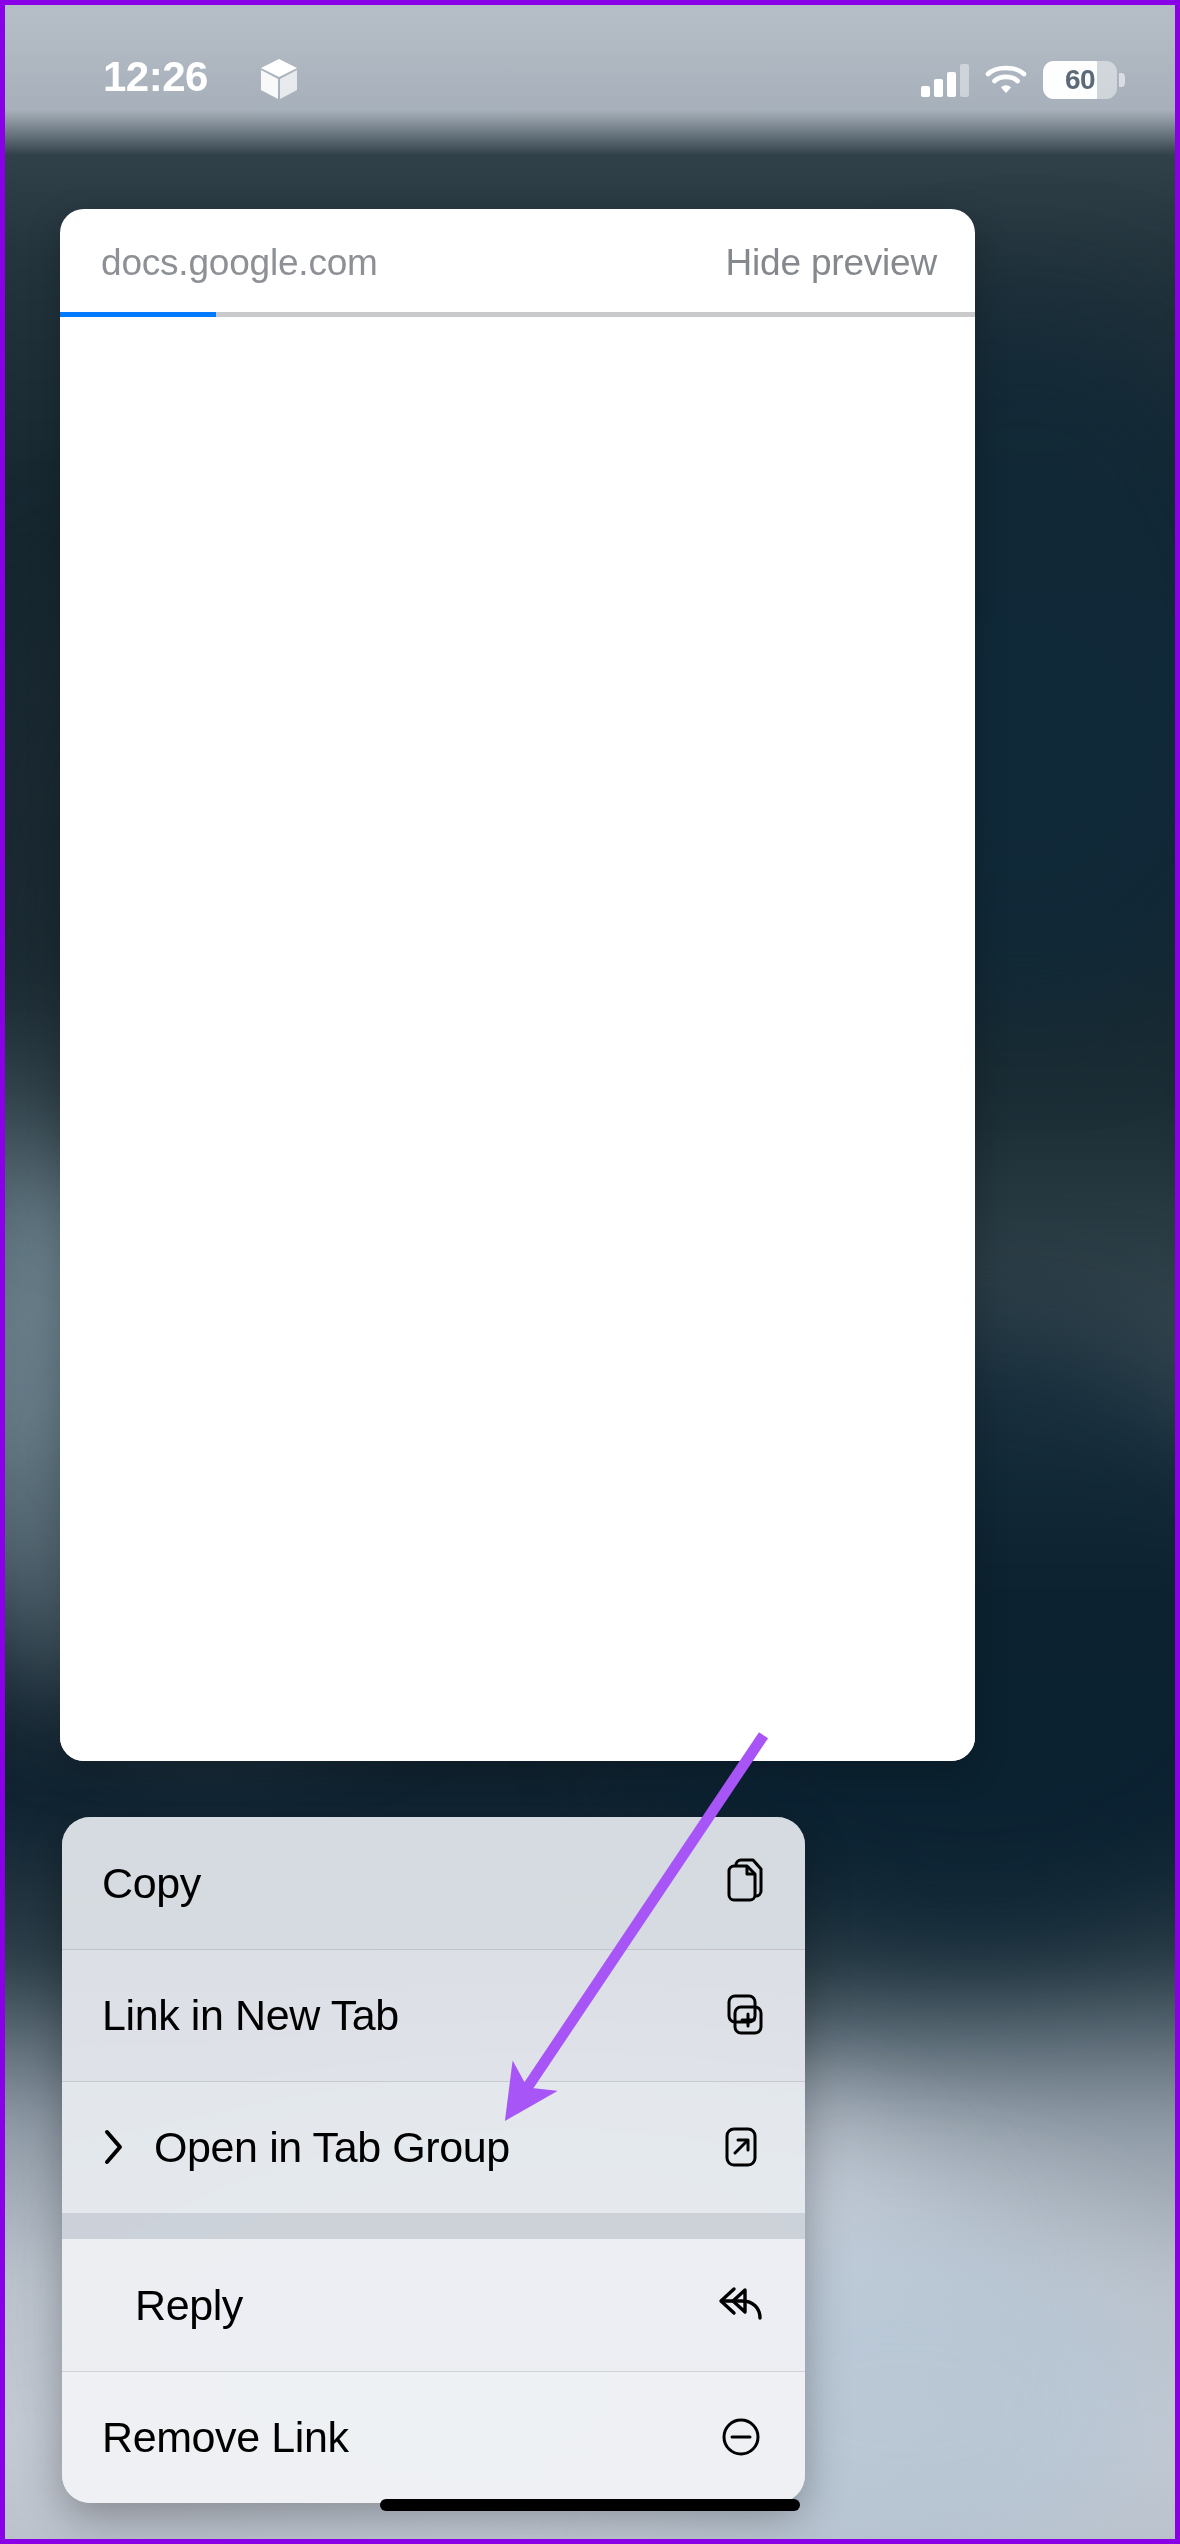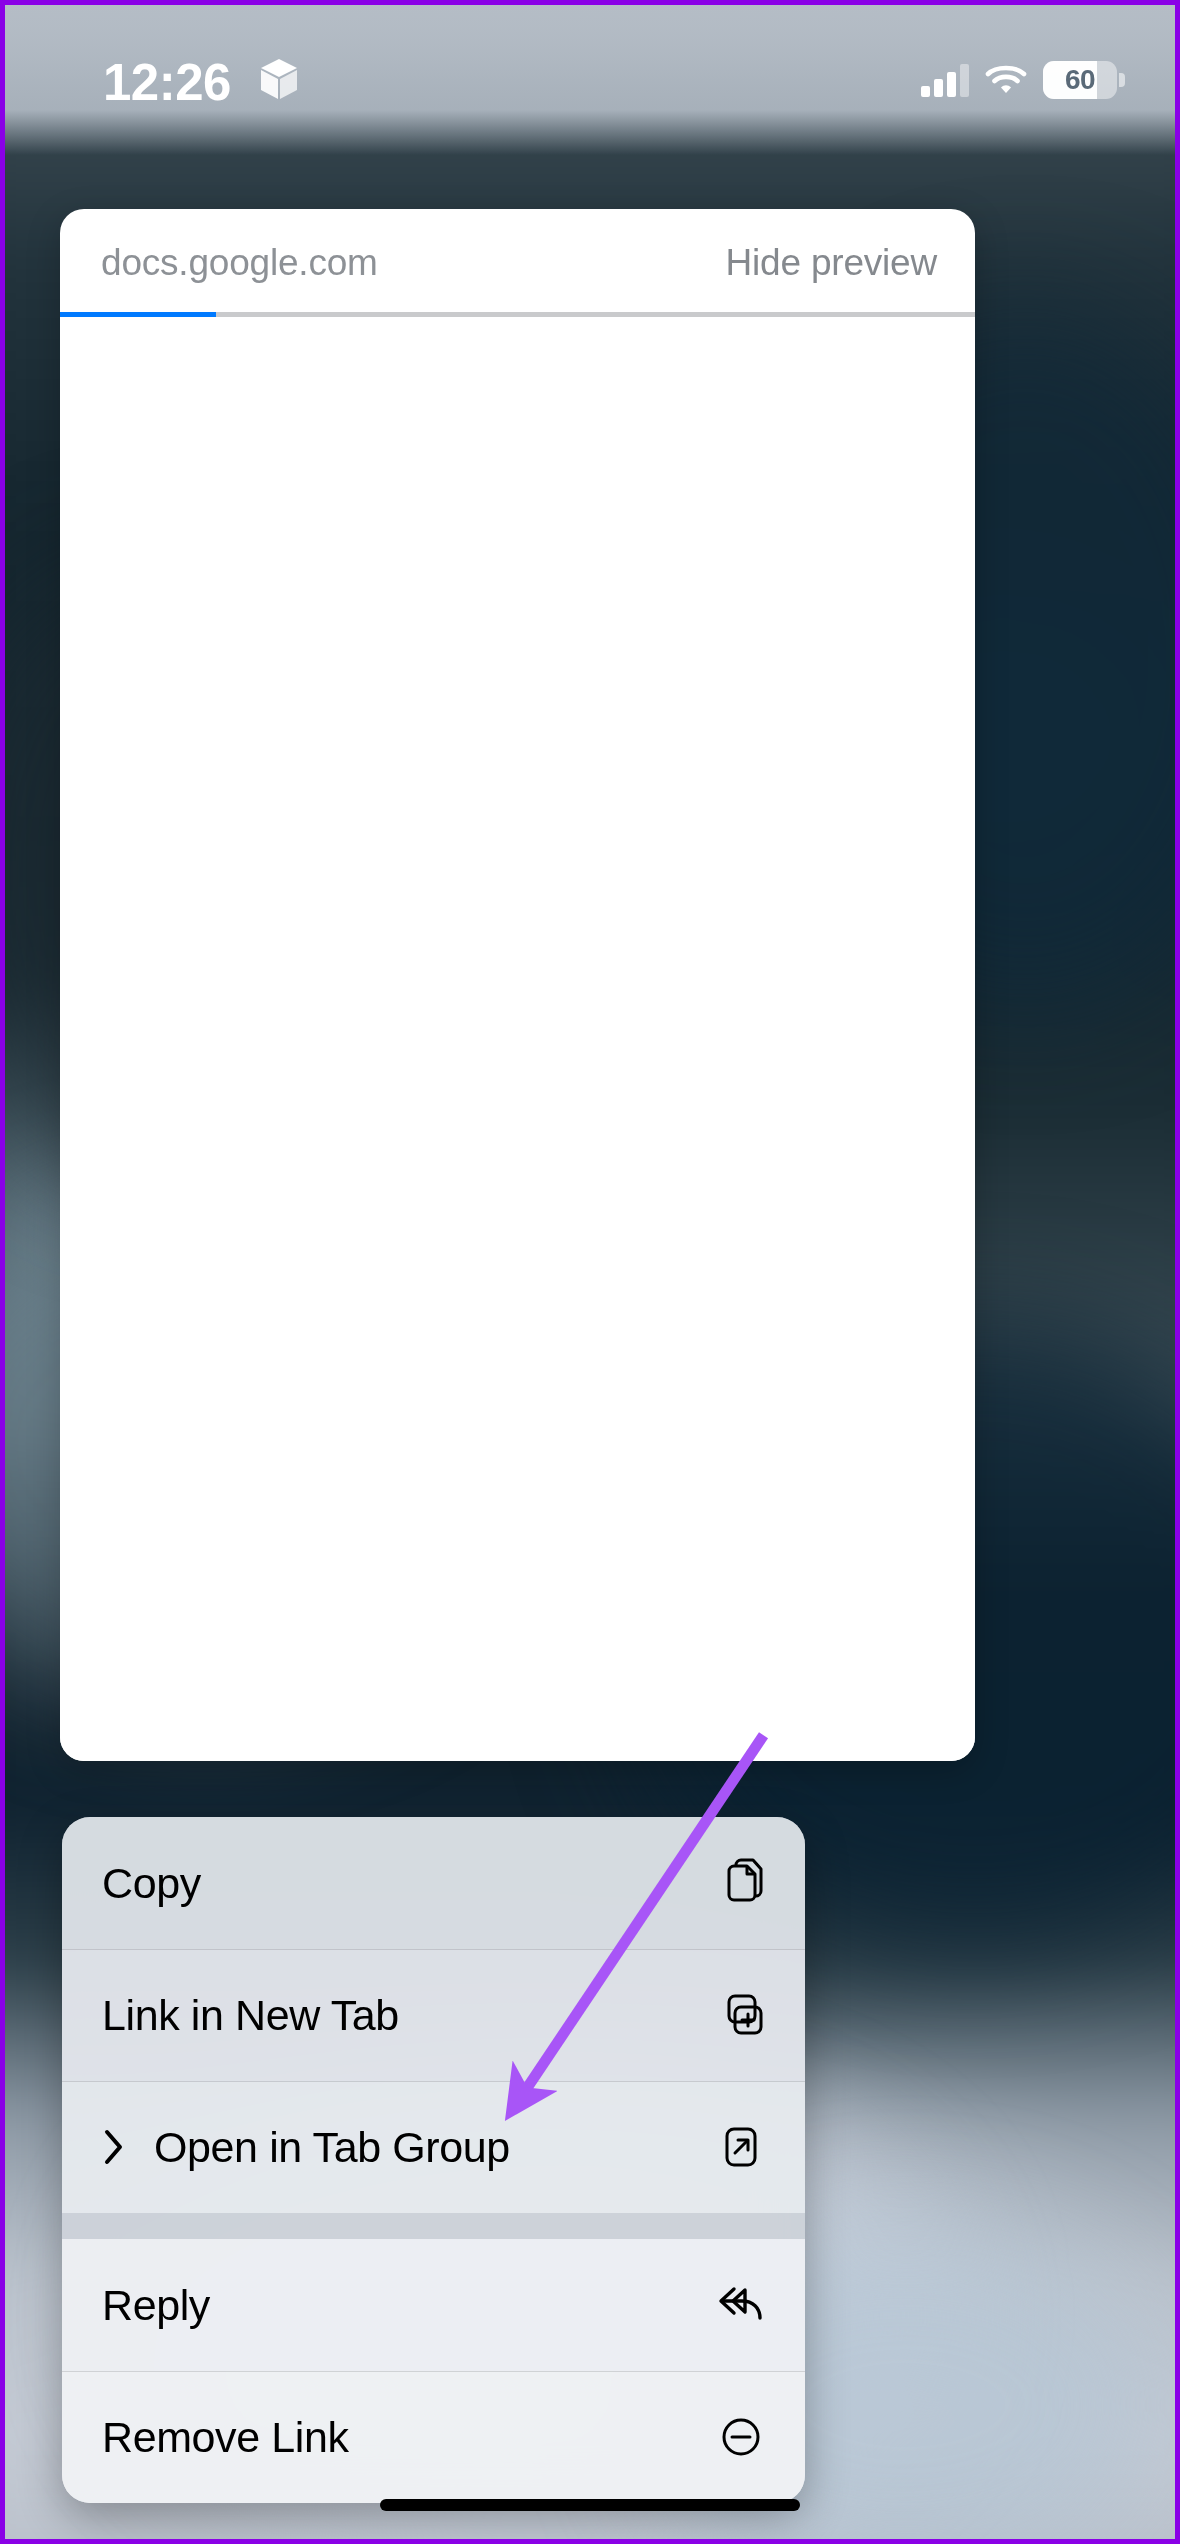--- a/index.html
+++ b/index.html
@@ -71,21 +71,21 @@
     position: absolute;
     left: 0; right: 0; top: 0;
     height: 150px;
     z-index: 40;
     background: linear-gradient(180deg, rgba(181,189,198,0.97) 0%, rgba(176,185,195,0.92) 70%, rgba(172,182,193,0.0) 100%);
     pointer-events: none;
   }
   .sb-time {
     position: absolute;
     left: 98px; top: 48px;
-    font-size: 51px;
+    font-size: 42px;
     font-weight: 600;
     color: #ffffff;
     letter-spacing: -0.5px;
   }
   .sb-cube {
     position: absolute;
     left: 253px; top: 52px;
     width: 42px; height: 44px;
   }
   .sb-right {
@@ -207,21 +207,21 @@
     position: relative;
     height: 132px;
     display: flex;
     align-items: center;
     padding: 0 38px 0 40px;
     box-sizing: border-box;
   }
   .menu-item.shade-a { background: rgba(210,216,222,0.62); }
   .menu-item.shade-b { background: rgba(219,224,230,0.60); }
   .menu-item.shade-c { background: rgba(226,230,235,0.62); gap: 12px; }
-  .menu-item.shade-d { background: rgba(237,239,242,0.72); }
+  .menu-item.shade-d { background: rgba(237,239,242,0.72); gap: 33px; }
   .menu-item.shade-e { background: rgba(239,241,244,0.78); }
 
   .menu-item + .menu-item::before {
     content: "";
     position: absolute;
     left: 0; right: 0; top: 0;
     height: 1px;
     background: rgba(60,60,67,0.17);
   }
   .menu-chevron {

